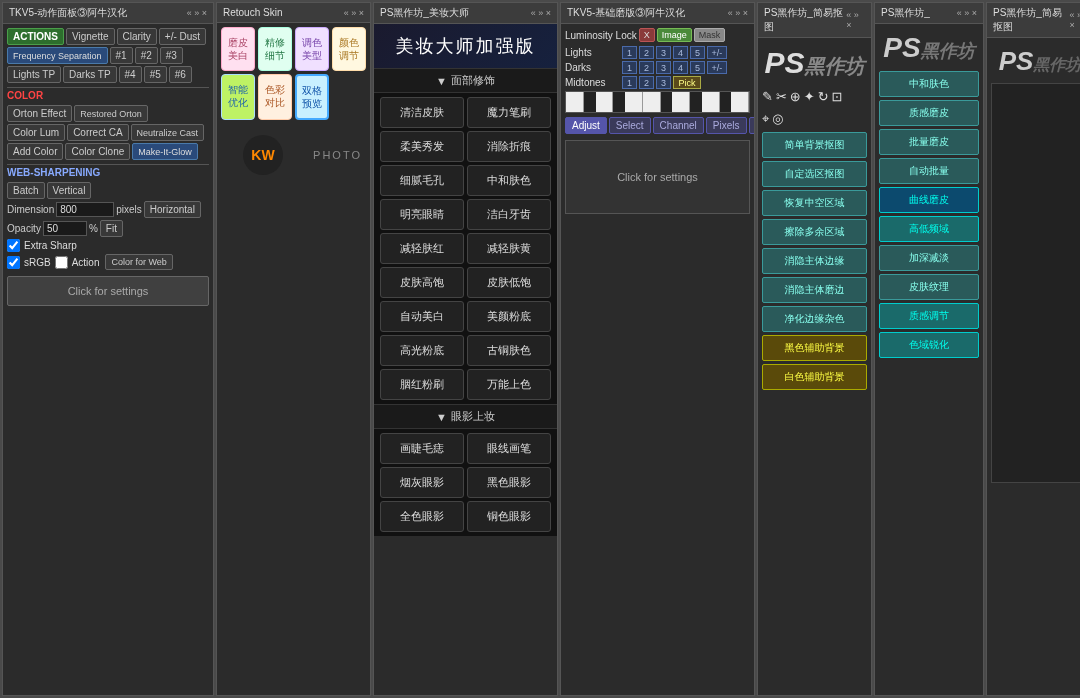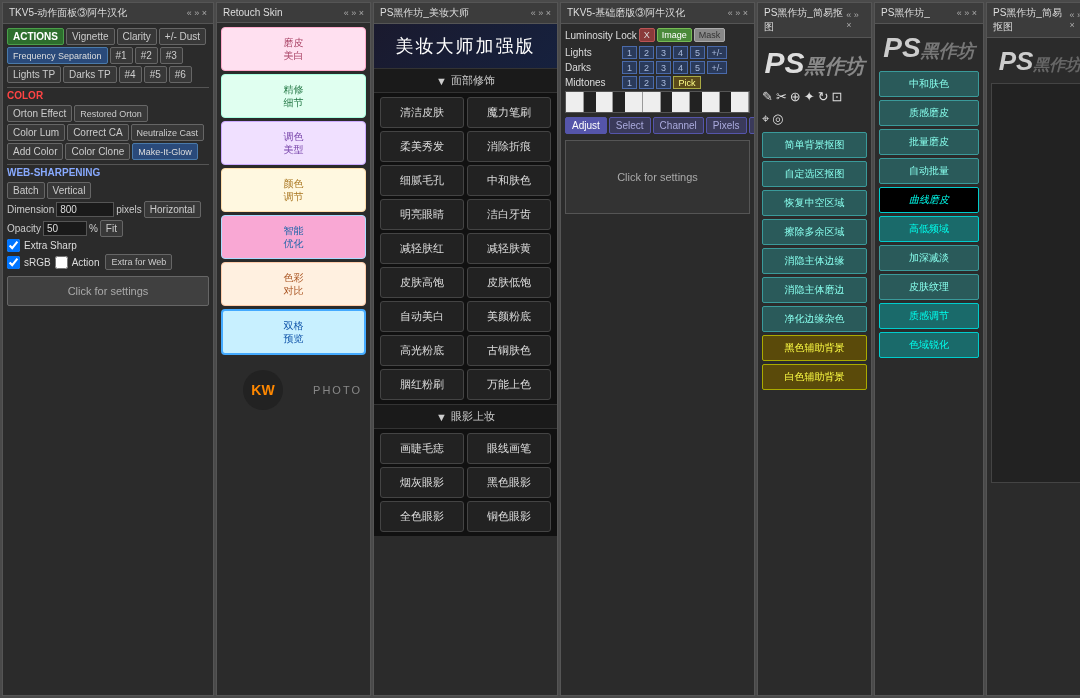--- a/index.html
+++ b/index.html
@@ -88,35 +88,35 @@
       padding: 8px;
       text-align: center;
       cursor: pointer;
       border-radius: 2px;
       margin-top: 4px;
     }
 
     
     .panel-retouch { width: 155px; }
     .panel-retouch .content { padding: 4px; display: flex; flex-direction: column; gap: 3px; overflow-y: auto; }
-    .skin-btn-grid { display: grid; grid-template-columns: 1fr; gap: 3px; }
+    .skin-btn-grid { display: grid; grid-template-columns: 1fr 1fr 1fr 1fr; gap: 3px; }
     .skin-btn {
       border: 1px solid;
       border-radius: 4px;
       padding: 8px 4px;
       text-align: center;
       font-size: 10px;
       cursor: pointer;
       line-height: 1.3;
     }
     .skin-pink { background: #ffe0f0; border-color: #ffaacc; color: #aa4466; }
     .skin-purple { background: #f0e0ff; border-color: #ccaaff; color: #7744aa; }
     .skin-teal { background: #e0fff0; border-color: #aaffe0; color: #227744; }
     .skin-yellow { background: #fff8e0; border-color: #ffddaa; color: #aa7722; }
-    .skin-cyan { background: #f9a8d4; border-color: #aaddff; color: #2266aa; }
+    .skin-cyan { background: #bef264; border-color: #aaddff; color: #2266aa; }
     .skin-orange { background: #fff0e0; border-color: #ffccaa; color: #aa5522; }
     .skin-selected { background: #c8f0ff; border-color: #44aaff; color: #1155aa; border-width: 2px; }
     .kw-logo {
       background: #222;
       border-radius: 50%;
       width: 40px; height: 40px;
       display: flex; align-items: center; justify-content: center;
       font-size: 14px; font-weight: bold; color: #ff8800;
       margin: 4px auto;
     }
@@ -300,21 +300,21 @@
     </div>
     <div class="checkbox-row">
       <input type="checkbox" checked="" style="">
       <span>Extra Sharp</span>
     </div>
     <div class="checkbox-row">
       <input type="checkbox" checked="" style="">
       <span>sRGB</span>
       <input type="checkbox" style="">
       <span>Action</span>
-      <button class="btn btn-dark" style="font-size:9px;margin-left:2px;">Extra for Web</button>
+      <button class="btn btn-dark" style="font-size:9px;margin-left:2px;">Color for Web</button>
     </div>
     <div class="big-btn">Click for settings</div>
   </div>
 </div>
 
 <div class="panel panel-retouch">
   <div class="panel-title-bar">
     <span class="title">Retouch Skin</span>
     <span class="controls">« » ×</span>
   </div>
@@ -498,21 +498,21 @@
     <div style="text-align:center;padding:6px 0;">
       <div style="font-size:28px;font-weight:900;font-style:italic;color:#bbb;line-height:1;">
         <span style="color:#ccc;">PS</span><span style="color:#777;font-size:18px;">黑作坊</span>
       </div>
     </div>
 
     <button class="ps-btn">中和肤色</button>
     <button class="ps-btn">质感磨皮</button>
     <button class="ps-btn">批量磨皮</button>
     <button class="ps-btn">自动批量</button>
-    <button class="ps-btn" style="background:#000000;border-color:#00cccc;color:#00ffee;font-style:italic;">曲线磨皮</button>
+    <button class="ps-btn" style="background:#0c4a6e;border-color:#00cccc;color:#00ffee;">曲线磨皮</button>
     <button class="ps-btn" style="background:#1a6a6a;border-color:#00cccc;color:#00ffee;">高低频域</button>
     <button class="ps-btn">加深减淡</button>
     <button class="ps-btn">皮肤纹理</button>
     <button class="ps-btn" style="background:#1a6a6a;border-color:#00cccc;color:#00ffee;">质感调节</button>
     <button class="ps-btn" style="background:#1a6a6a;border-color:#00cccc;color:#00ffee;">色域锐化</button>
   </div>
 </div>
 
 <div class="panel" style="width:108px;">
   <div class="panel-title-bar">

